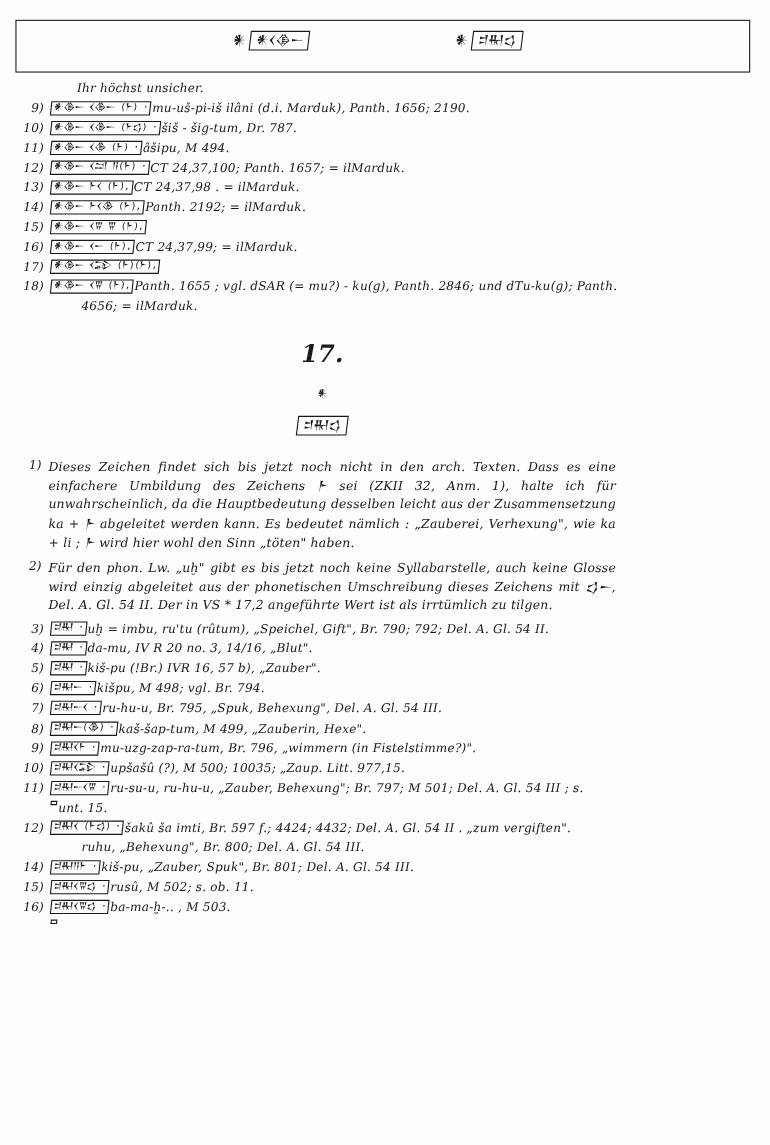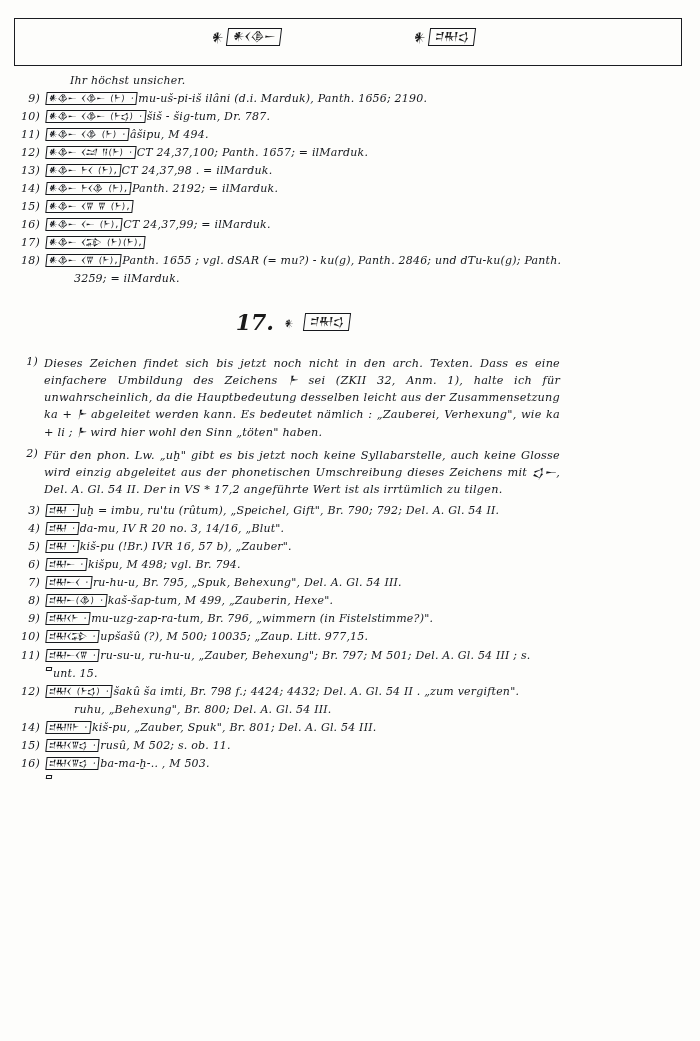--- a/index.html
+++ b/index.html
@@ -133,20 +133,21 @@
   }
 
   
   .section-head {
     text-align: center;
     margin: 22px 0 20px 0;
     display: flex;
     align-items: center;
     justify-content: center;
     gap: 10px;
+    flex-direction: column;
   }
   .section-head .secnum {
     font-family: "DejaVu Serif", serif;
     font-style: italic;
     font-size: 22px;
     font-weight: 700;
   }
 
   
   .para {
@@ -255,21 +256,21 @@
         <span class="hand num">17)</span>
         <span class="cf cf-box">𒀭𒆠𒀸 𒌋𒁉 (𒈨)(𒈨),</span>
       </div>
 
       <div class="entry">
         <span class="hand num">18)</span>
         <span class="cf cf-box">𒀭𒆠𒀸 𒌋𒐊 (𒈨),</span>
         <span class="hand txt">Panth. 1655 ; vgl. dSAR (= mu?) - ku(g),  Panth. 2846;  und dTu-ku(g); Panth.</span>
       </div>
 
-      <div class="hand cont-line">3259; = ilMarduk.</div>
+      <div class="hand cont-line">4656; = ilMarduk.</div>
     </div>
 
     <div class="section-head">
       <span class="secnum">17.</span>
       <span class="cf-wedge">𒀭</span>
       <span class="sign-big">𒄑𒊑𒌓</span>
     </div>
 
     <div>
       <div class="para">
@@ -340,21 +341,21 @@
 
       <div class="entry">
         <span class="hand num"></span>
         <span class="cf cf-box"></span>
         <span class="hand txt">unt. 15.</span>
       </div>
 
       <div class="entry">
         <span class="hand num">12)</span>
         <span class="cf cf-box">𒄑𒊑𒌋 (𒈨𒌓) ·</span>
-        <span class="hand txt">šakû ša imti, Br. 798 f.; 4424; 4432; Del. A. Gl. 54 II . „zum vergiften".</span>
+        <span class="hand txt">šakû ša imti, Br. 597 f.; 4424; 4432; Del. A. Gl. 54 II . „zum vergiften".</span>
       </div>
 
       <div class="entry" style="padding-left:74px;">
         <span class="hand txt">ruhu, „Behexung", Br. 800; Del. A. Gl. 54 III.</span>
       </div>
 
       <div class="entry">
         <span class="hand num">14)</span>
         <span class="cf cf-box">𒄑𒊑𒀀𒈨 ·</span>
         <span class="hand txt">kiš-pu, „Zauber, Spuk", Br. 801; Del. A. Gl. 54 III.</span>

